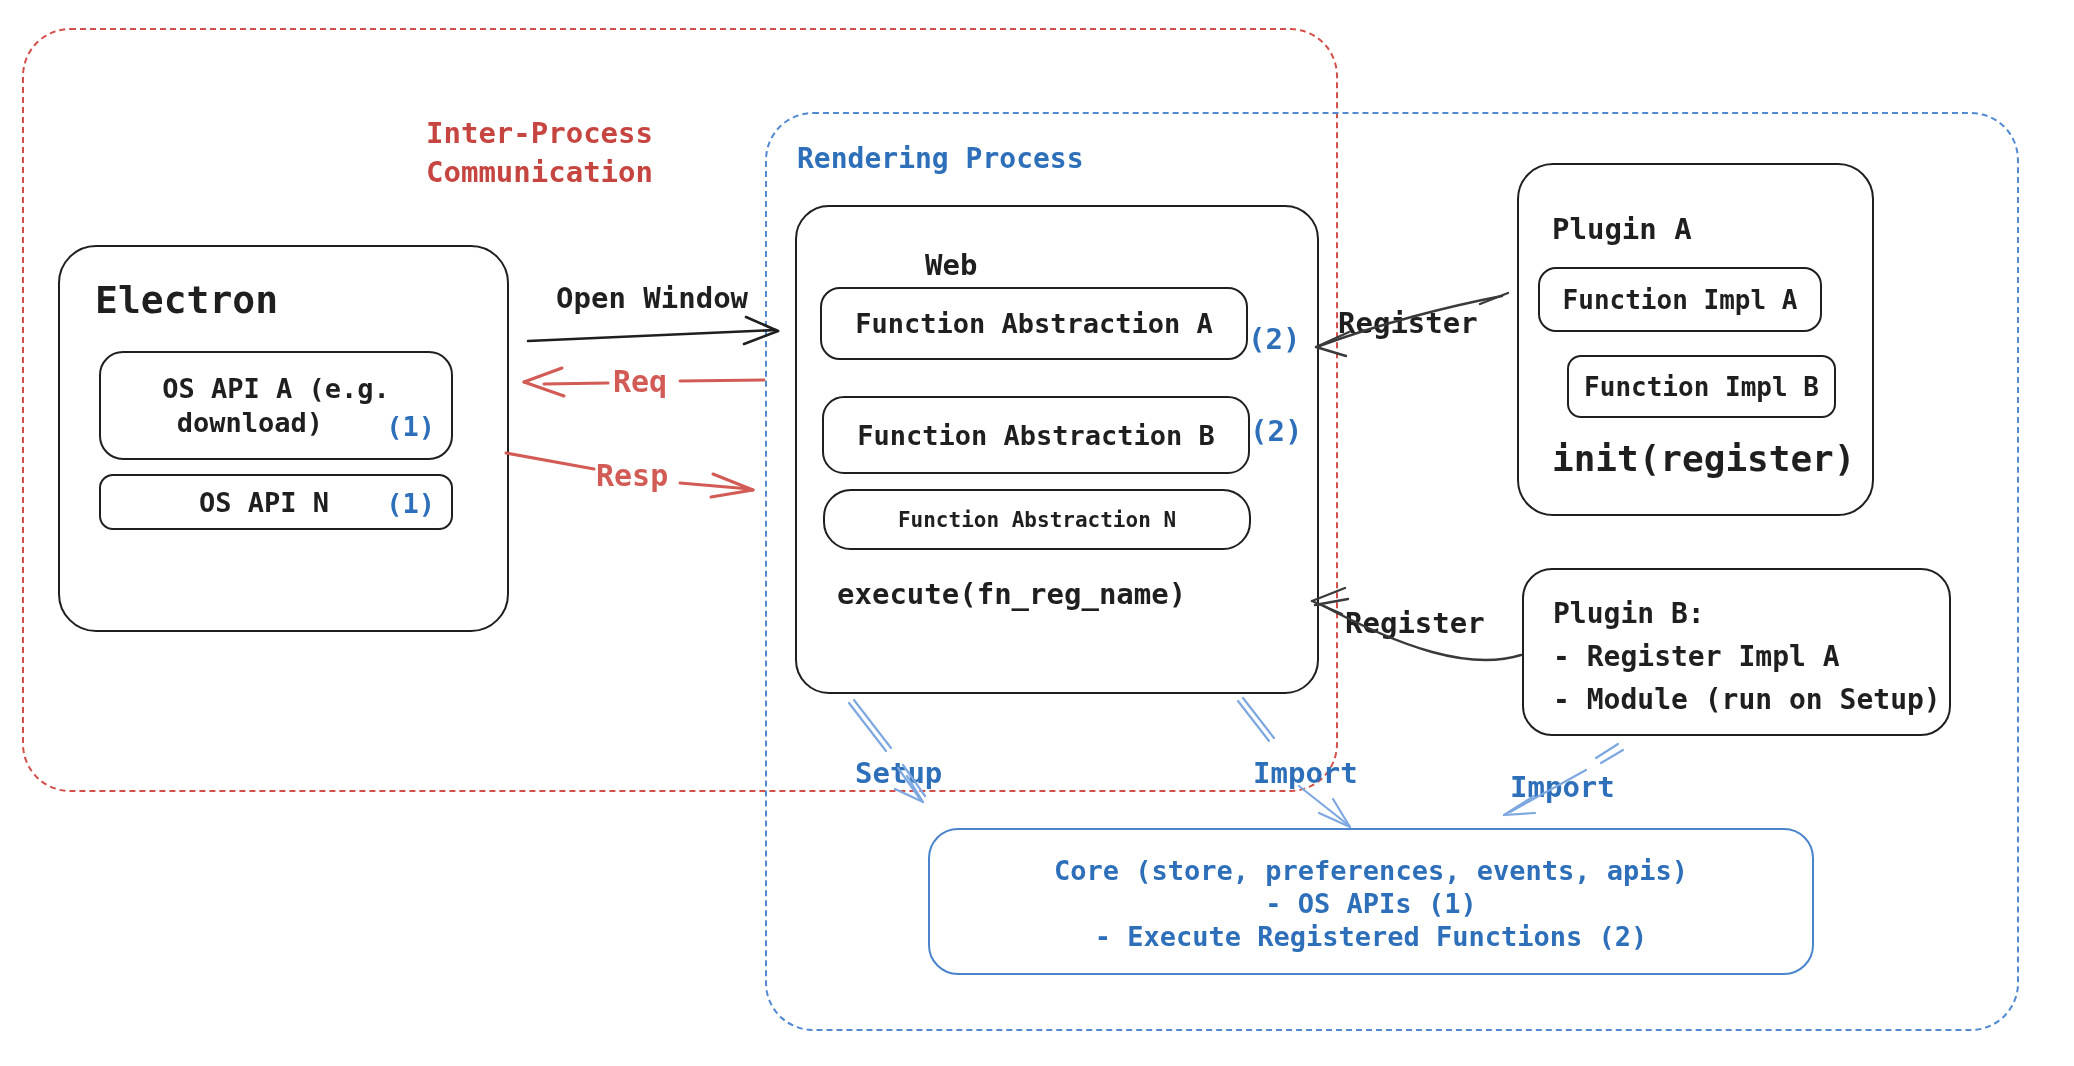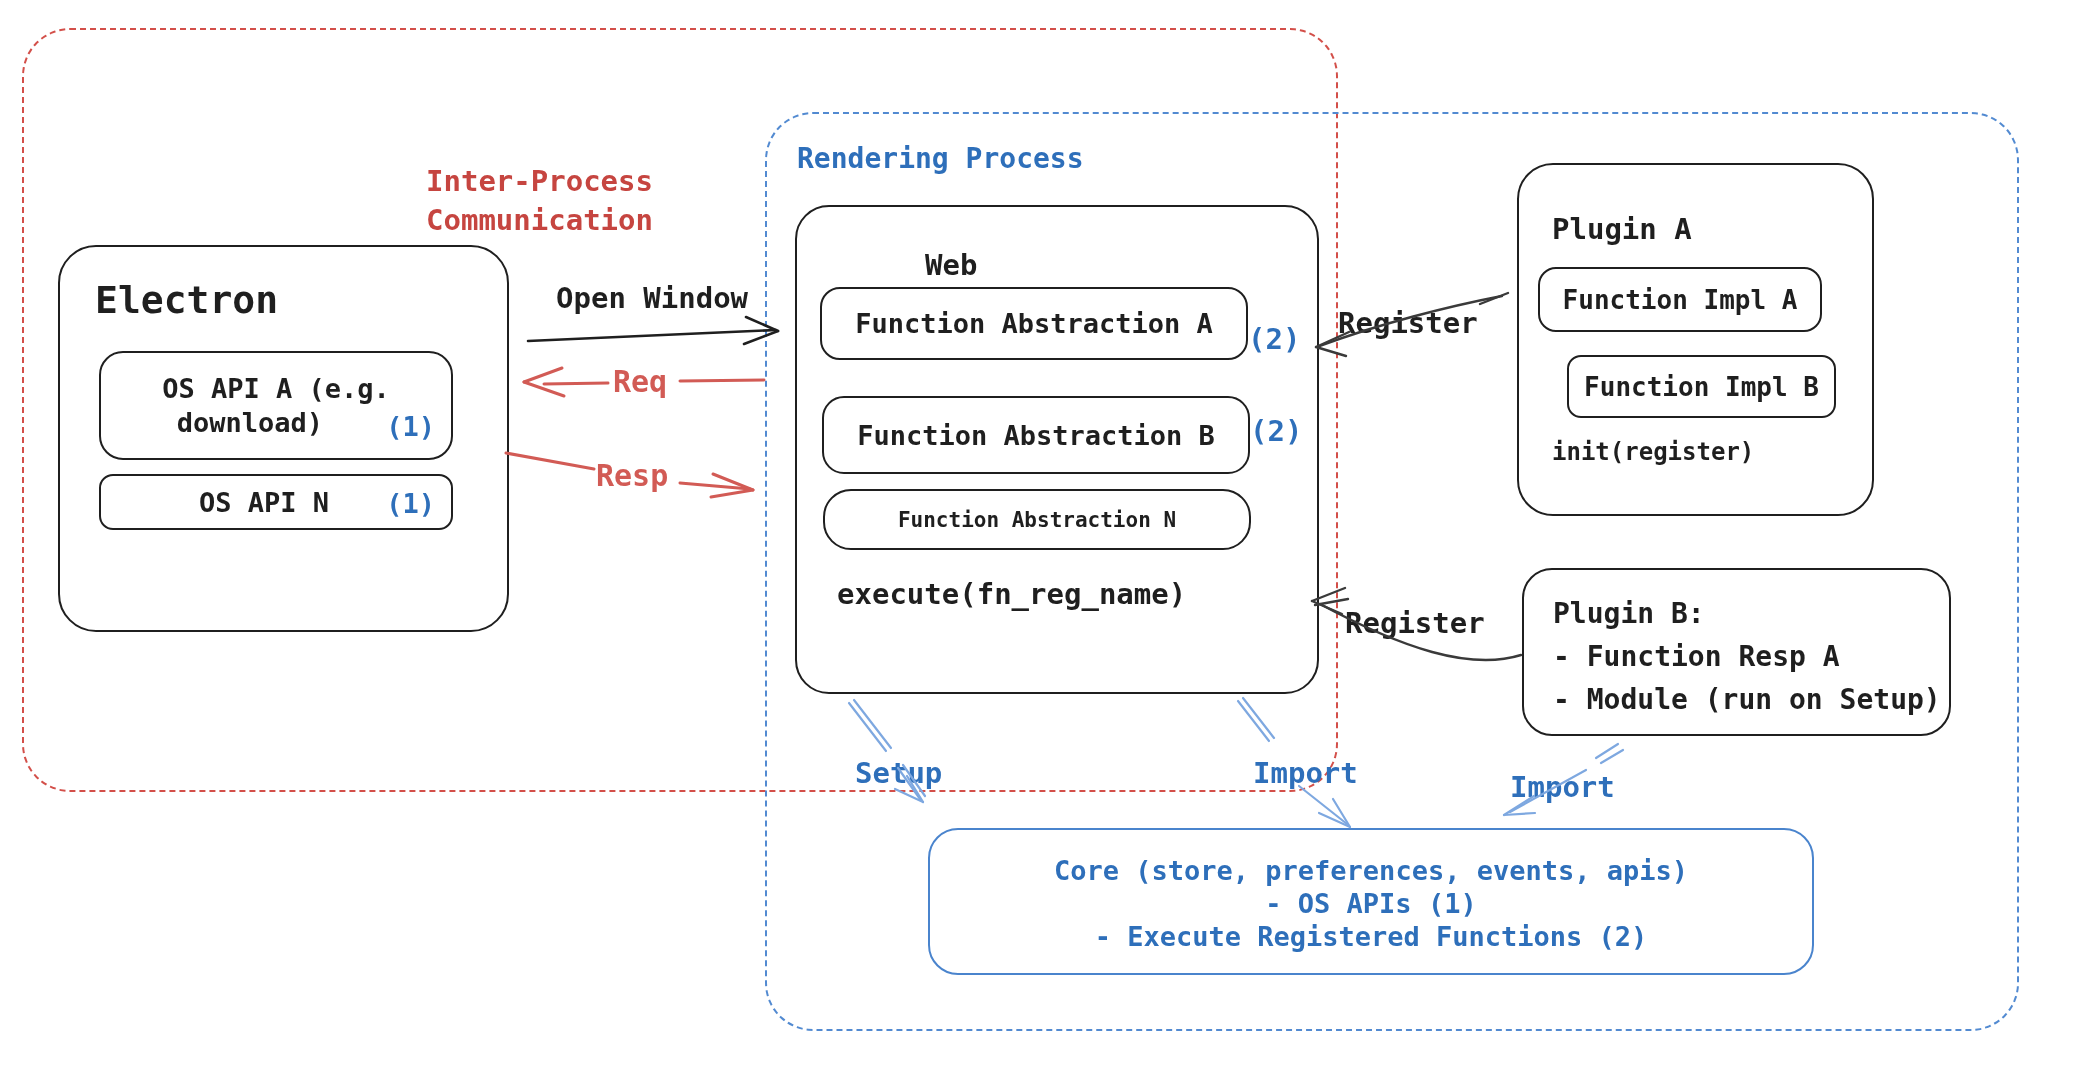--- a/index.html
+++ b/index.html
@@ -31,21 +31,21 @@
   .pb-lines div{line-height:43px;}
 </style>
 </head>
 <body>
 
 <div class="canvas">
 
   <div class="grp red" style="left:22px;top:28px;width:1312px;height:760px;"></div>
   <div class="grp blue" style="left:765px;top:112px;width:1250px;height:915px;"></div>
 
-  <div class="lbl red" style="left:426px;top:114px;font-size:29px;line-height:39px;margin-top:48px;">
+  <div class="lbl red" style="left:426px;top:114px;font-size:29px;line-height:39px;">
     <div>Inter-Process</div>
     <div>Communication</div>
   </div>
   <div class="lbl blue" style="left:797px;top:142px;font-size:28px;">Rendering Process</div>
 
   <div class="box" style="left:58px;top:245px;width:447px;height:383px;border-radius:38px;"></div>
   <div class="lbl" style="left:95px;top:278px;font-size:38px;">Electron</div>
 
   <div class="pill" style="left:99px;top:351px;width:350px;height:105px;border-radius:24px;font-size:27px;">
     <div style="text-align:center;line-height:34px;">
@@ -80,26 +80,26 @@
   <div class="lbl" style="left:837px;top:577px;font-size:29px;">execute(fn_reg_name)</div>
 
   <div class="box" style="left:1517px;top:163px;width:353px;height:349px;border-radius:36px;"></div>
   <div class="lbl" style="left:1552px;top:212px;font-size:29px;">Plugin A</div>
   <div class="pill" style="left:1538px;top:267px;width:280px;height:61px;border-radius:18px;font-size:26px;">
     <span>Function Impl A</span>
   </div>
   <div class="pill" style="left:1543px;top:355px;width:265px;height:59px;border-radius:14px;font-size:26px;margin-left:24px;">
     <span>Function Impl B</span>
   </div>
-  <div class="lbl" style="left:1552px;top:438px;font-size:24px;">init(register)</div>
+  <div class="lbl" style="left:1552px;top:438px;font-size:36px;">init(register)</div>
 
   <div class="box" style="left:1522px;top:568px;width:425px;height:164px;border-radius:30px;"></div>
   <div class="pb-lines" style="left:1553px;top:592px;font-size:28px;">
     <div>Plugin B:</div>
-    <div>- Function Resp A</div>
+    <div>- Register Impl A</div>
     <div>- Module (run on Setup)</div>
   </div>
 
   <div class="core" style="left:928px;top:828px;width:886px;height:147px;font-size:27px;padding-top:24px;box-sizing:border-box;">
     <div>Core (store, preferences, events, apis)</div>
     <div>- OS APIs (1)</div>
     <div>- Execute Registered Functions (2)</div>
   </div>
 
   <div class="lbl" style="left:556px;top:281px;font-size:29px;">Open Window</div>

